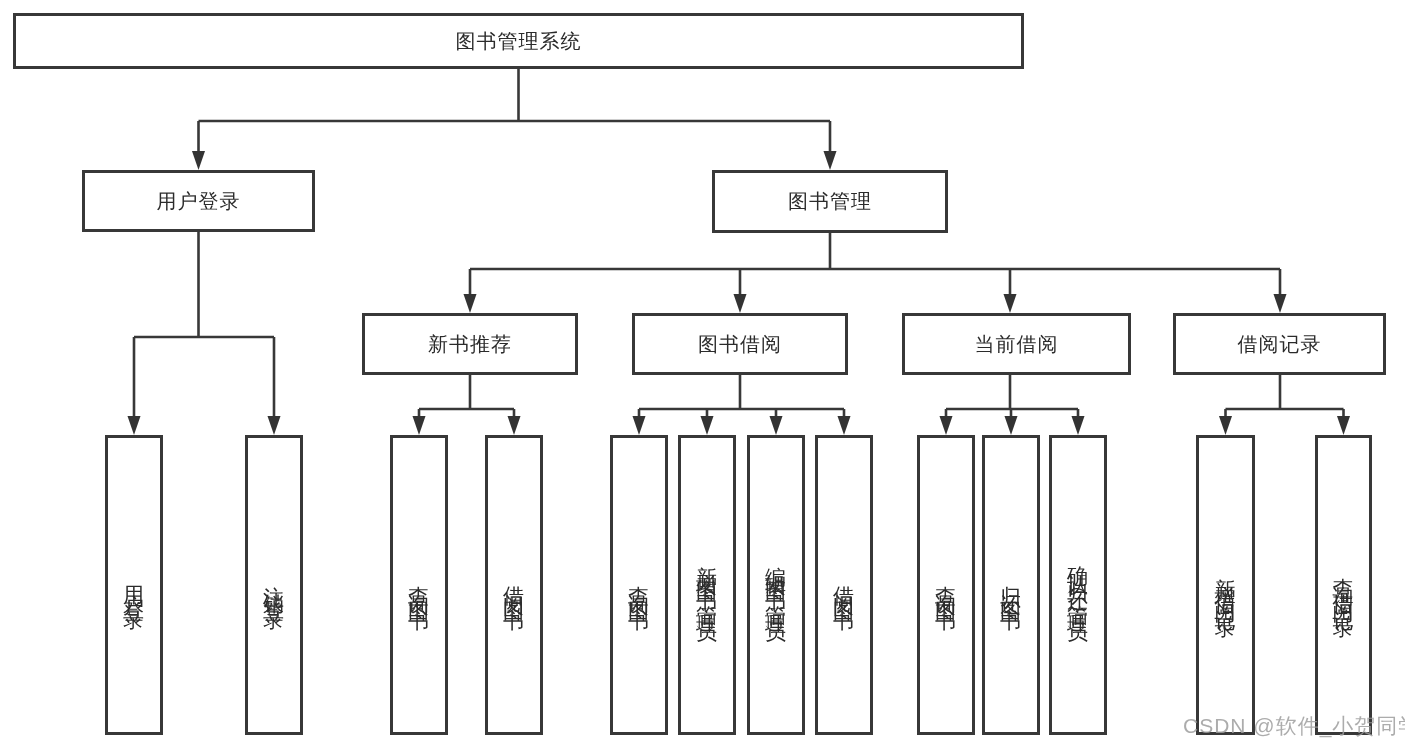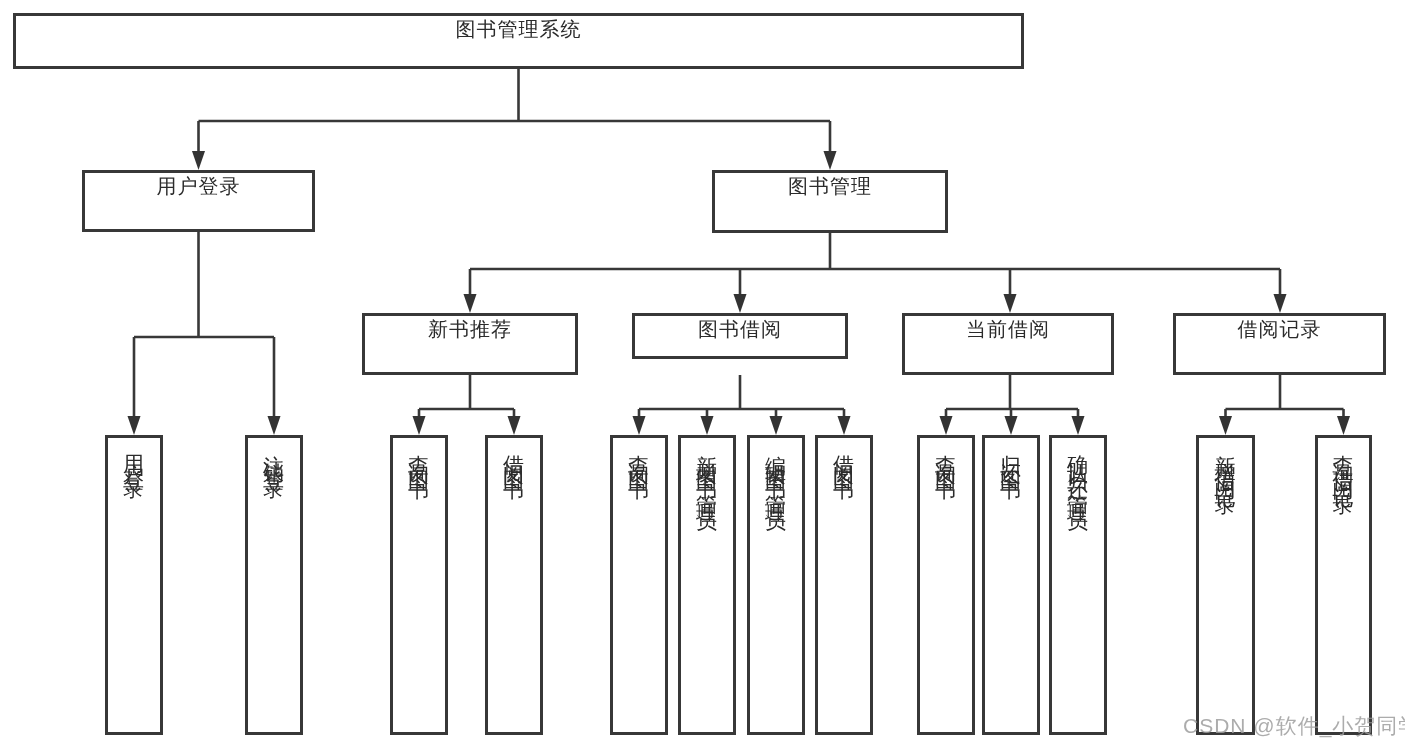--- a/index.html
+++ b/index.html
@@ -9,20 +9,21 @@
     background:#ffffff;
     font-family:"Liberation Sans","DejaVu Sans",sans-serif;
     overflow:hidden;
   }
   .node{
     position:absolute;
     box-sizing:border-box;
     background:#ffffff;
     border:3px solid #383838;
     display:flex;
+    align-items:center;
     justify-content:center;
     color:#2b2b2b;
     z-index:2;
   }
   .hnode{
     font-size:20px;
     letter-spacing:1px;
   }
   .vnode{
     font-size:21px;
@@ -130,24 +131,24 @@
   <div class="node hnode" style="left:82px;top:170px;width:233px;height:62px;">
     <span>用户登录</span>
   </div>
   <div class="node hnode" style="left:362px;top:313px;width:216px;height:62px;">
     <span>新书推荐</span>
   </div>
 
   <div class="node hnode" style="left:712px;top:170px;width:236px;height:63px;">
     <span>图书管理</span>
   </div>
-  <div class="node hnode" style="left:632px;top:313px;width:216px;height:46px;">
+  <div class="node hnode" style="left:632px;top:313px;width:216px;height:62px;">
     <span>图书借阅</span>
   </div>
-  <div class="node hnode" style="left:902px;top:313px;width:212px;height:62px;">
+  <div class="node hnode" style="left:902px;top:313px;width:229px;height:62px;">
     <span>当前借阅</span>
   </div>
   <div class="node hnode" style="left:1173px;top:313px;width:213px;height:62px;">
     <span>借阅记录</span>
   </div>
 
   <div class="node vnode" style="left:105px;top:435px;width:58px;height:300px;">
     <span class="vtext">用户登录</span>
   </div>
   <div class="node vnode" style="left:245px;top:435px;width:58px;height:300px;">

